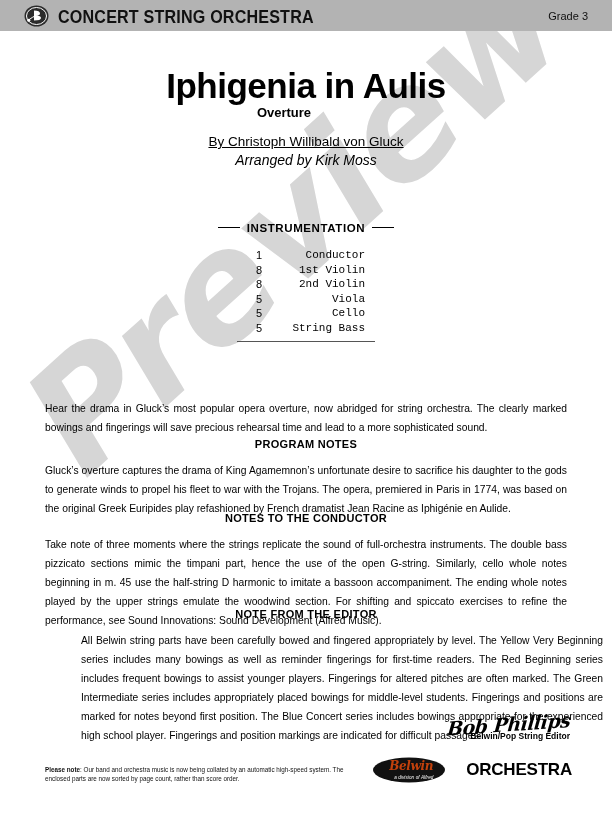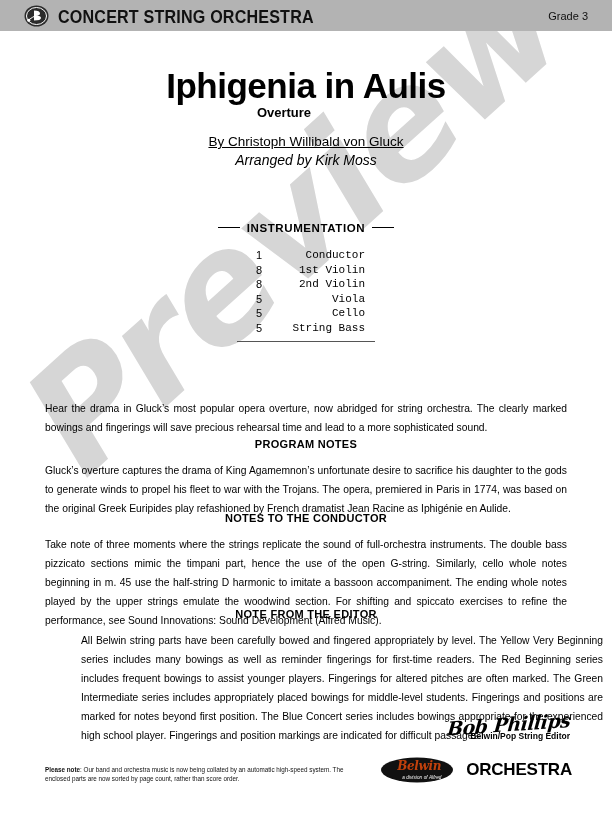--- a/index.html
+++ b/index.html
@@ -199,21 +199,21 @@
     left:22px; top:18px;
     font-size:4.6px;
     font-style:italic;
     color:#fff;
     letter-spacing:0.1px;
   }
   #orch-word {
     font-size:17px;
     font-weight:bold;
     letter-spacing:-0.2px;
-    margin-left:12px;
+    margin-left:20px;
     font-family:"Liberation Sans", sans-serif;
   }
 </style>
 </head>
 <body>
 
 <div id="page">
 
   <div id="watermark">Preview Only</div>
 

